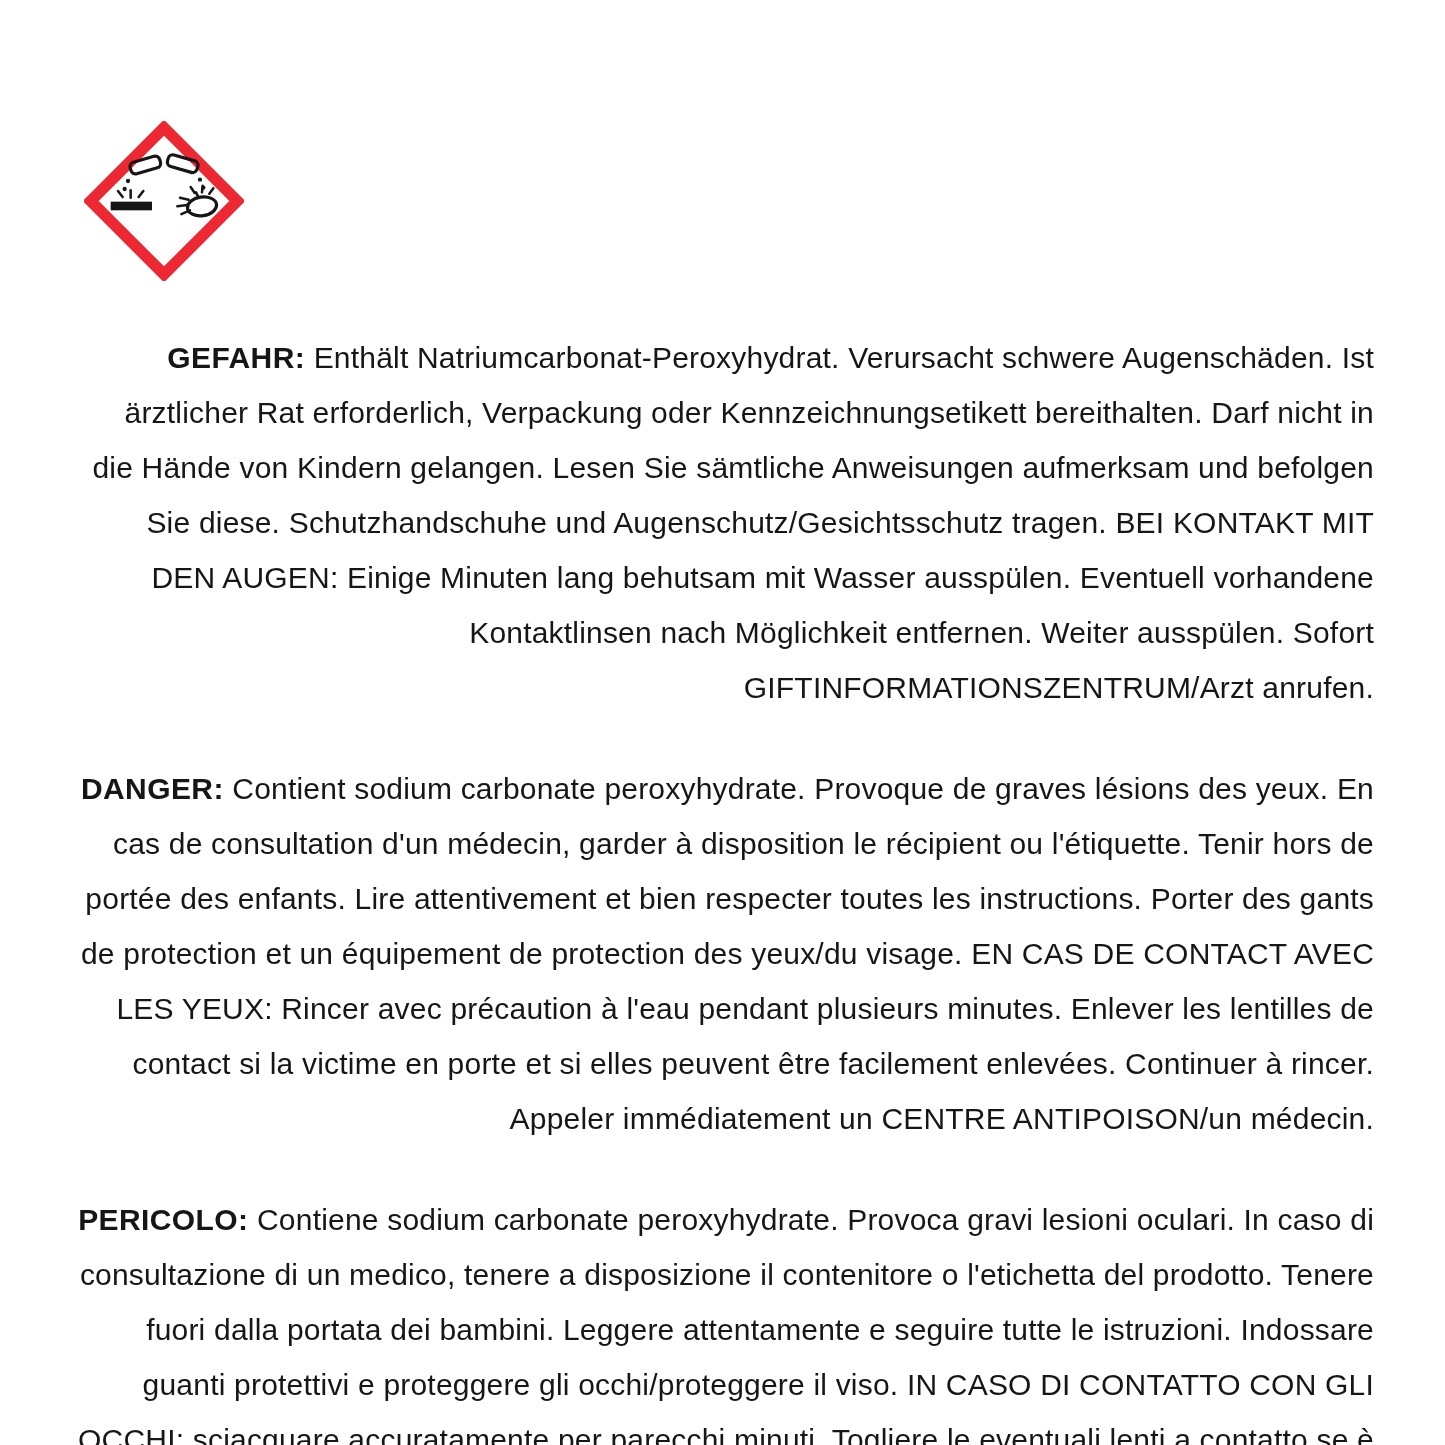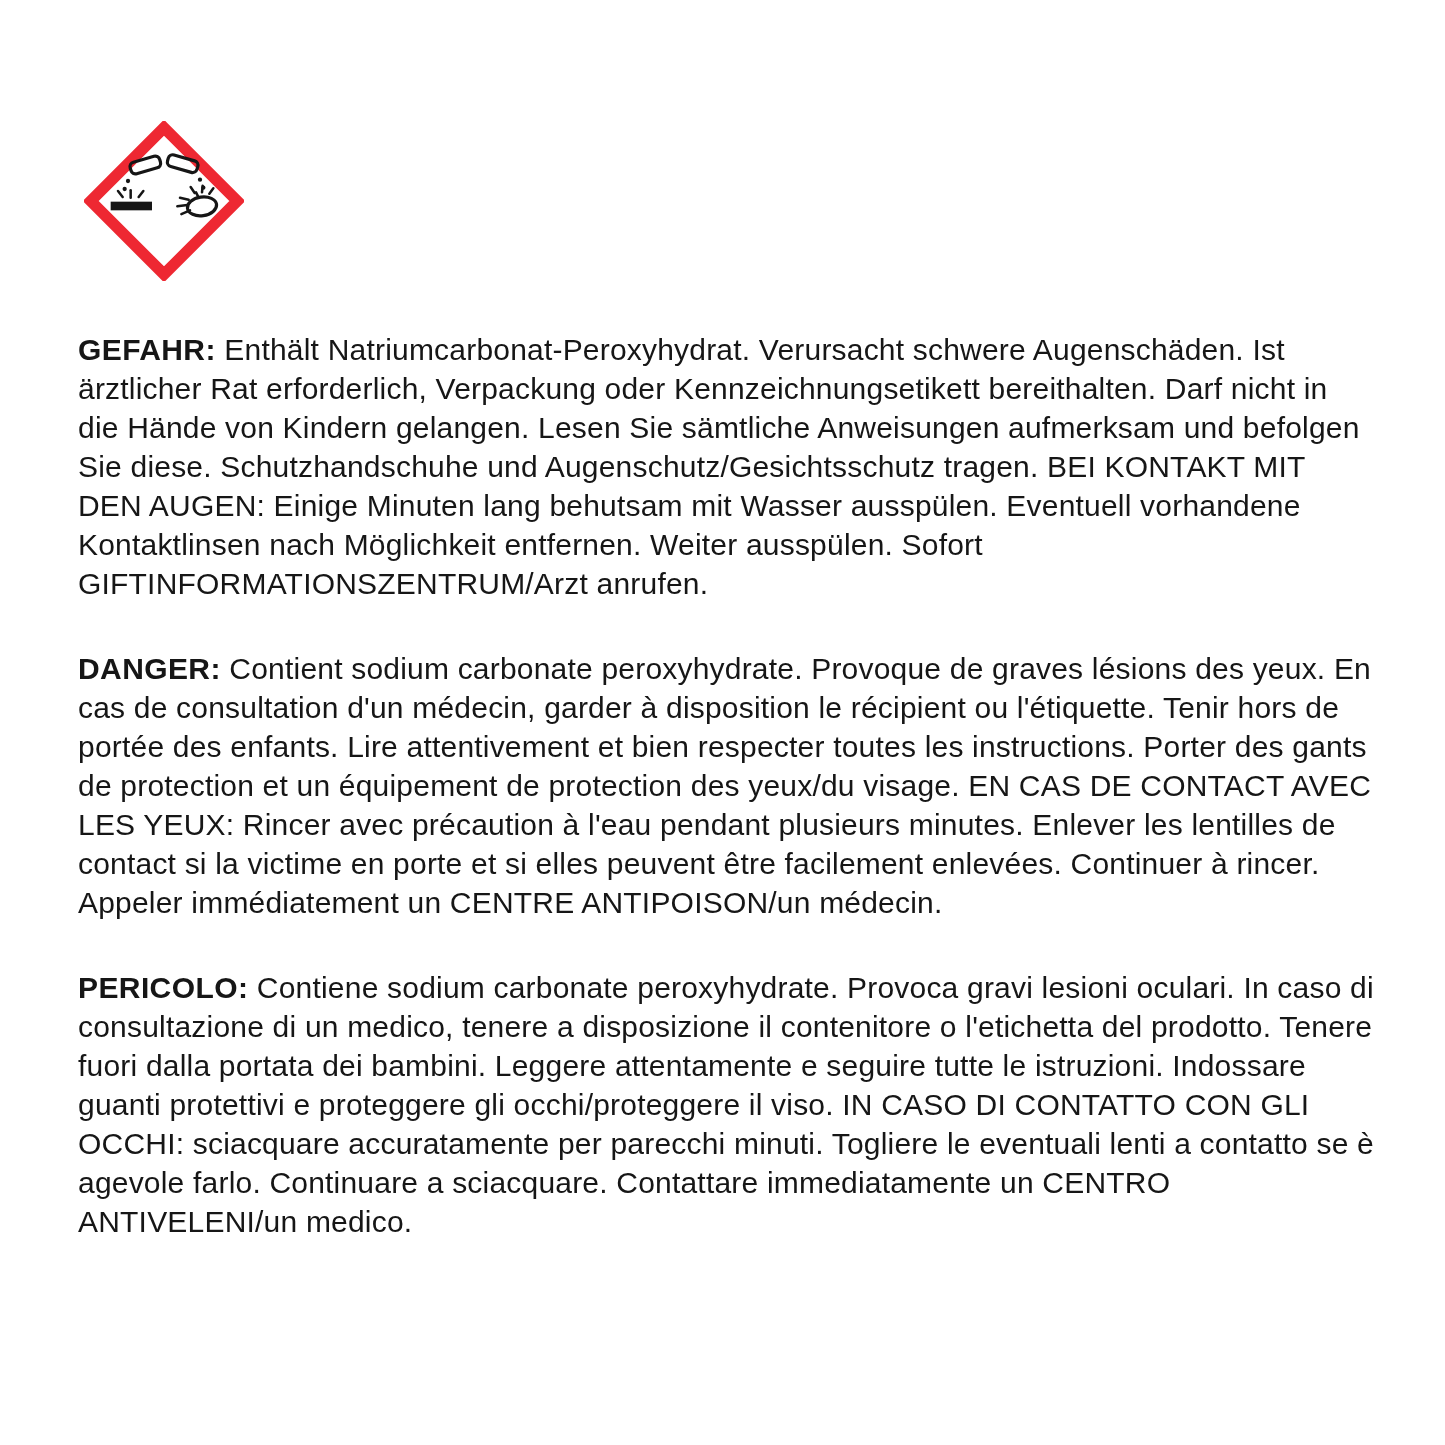--- a/index.html
+++ b/index.html
@@ -26,26 +26,26 @@
   }
   .pictogram svg { display: block; width: 100%; height: 100%; }
   .content {
     position: absolute;
     left: 78px;
     top: 330px;
     width: 1296px;
   }
   .para {
     font-size: 30px;
-    line-height: 39px;
+    line-height: 55px;
     letter-spacing: 0.2px;
     font-weight: 400;
     color: #161616;
     margin-bottom: 46px;
-    text-align: left;
+    text-align: right;
   }
   .para:last-child { margin-bottom: 8px; }
   .para .lead {
     font-weight: 700;
     letter-spacing: 0.4px;
   }
 </style>
 </head>
 <body>
 

